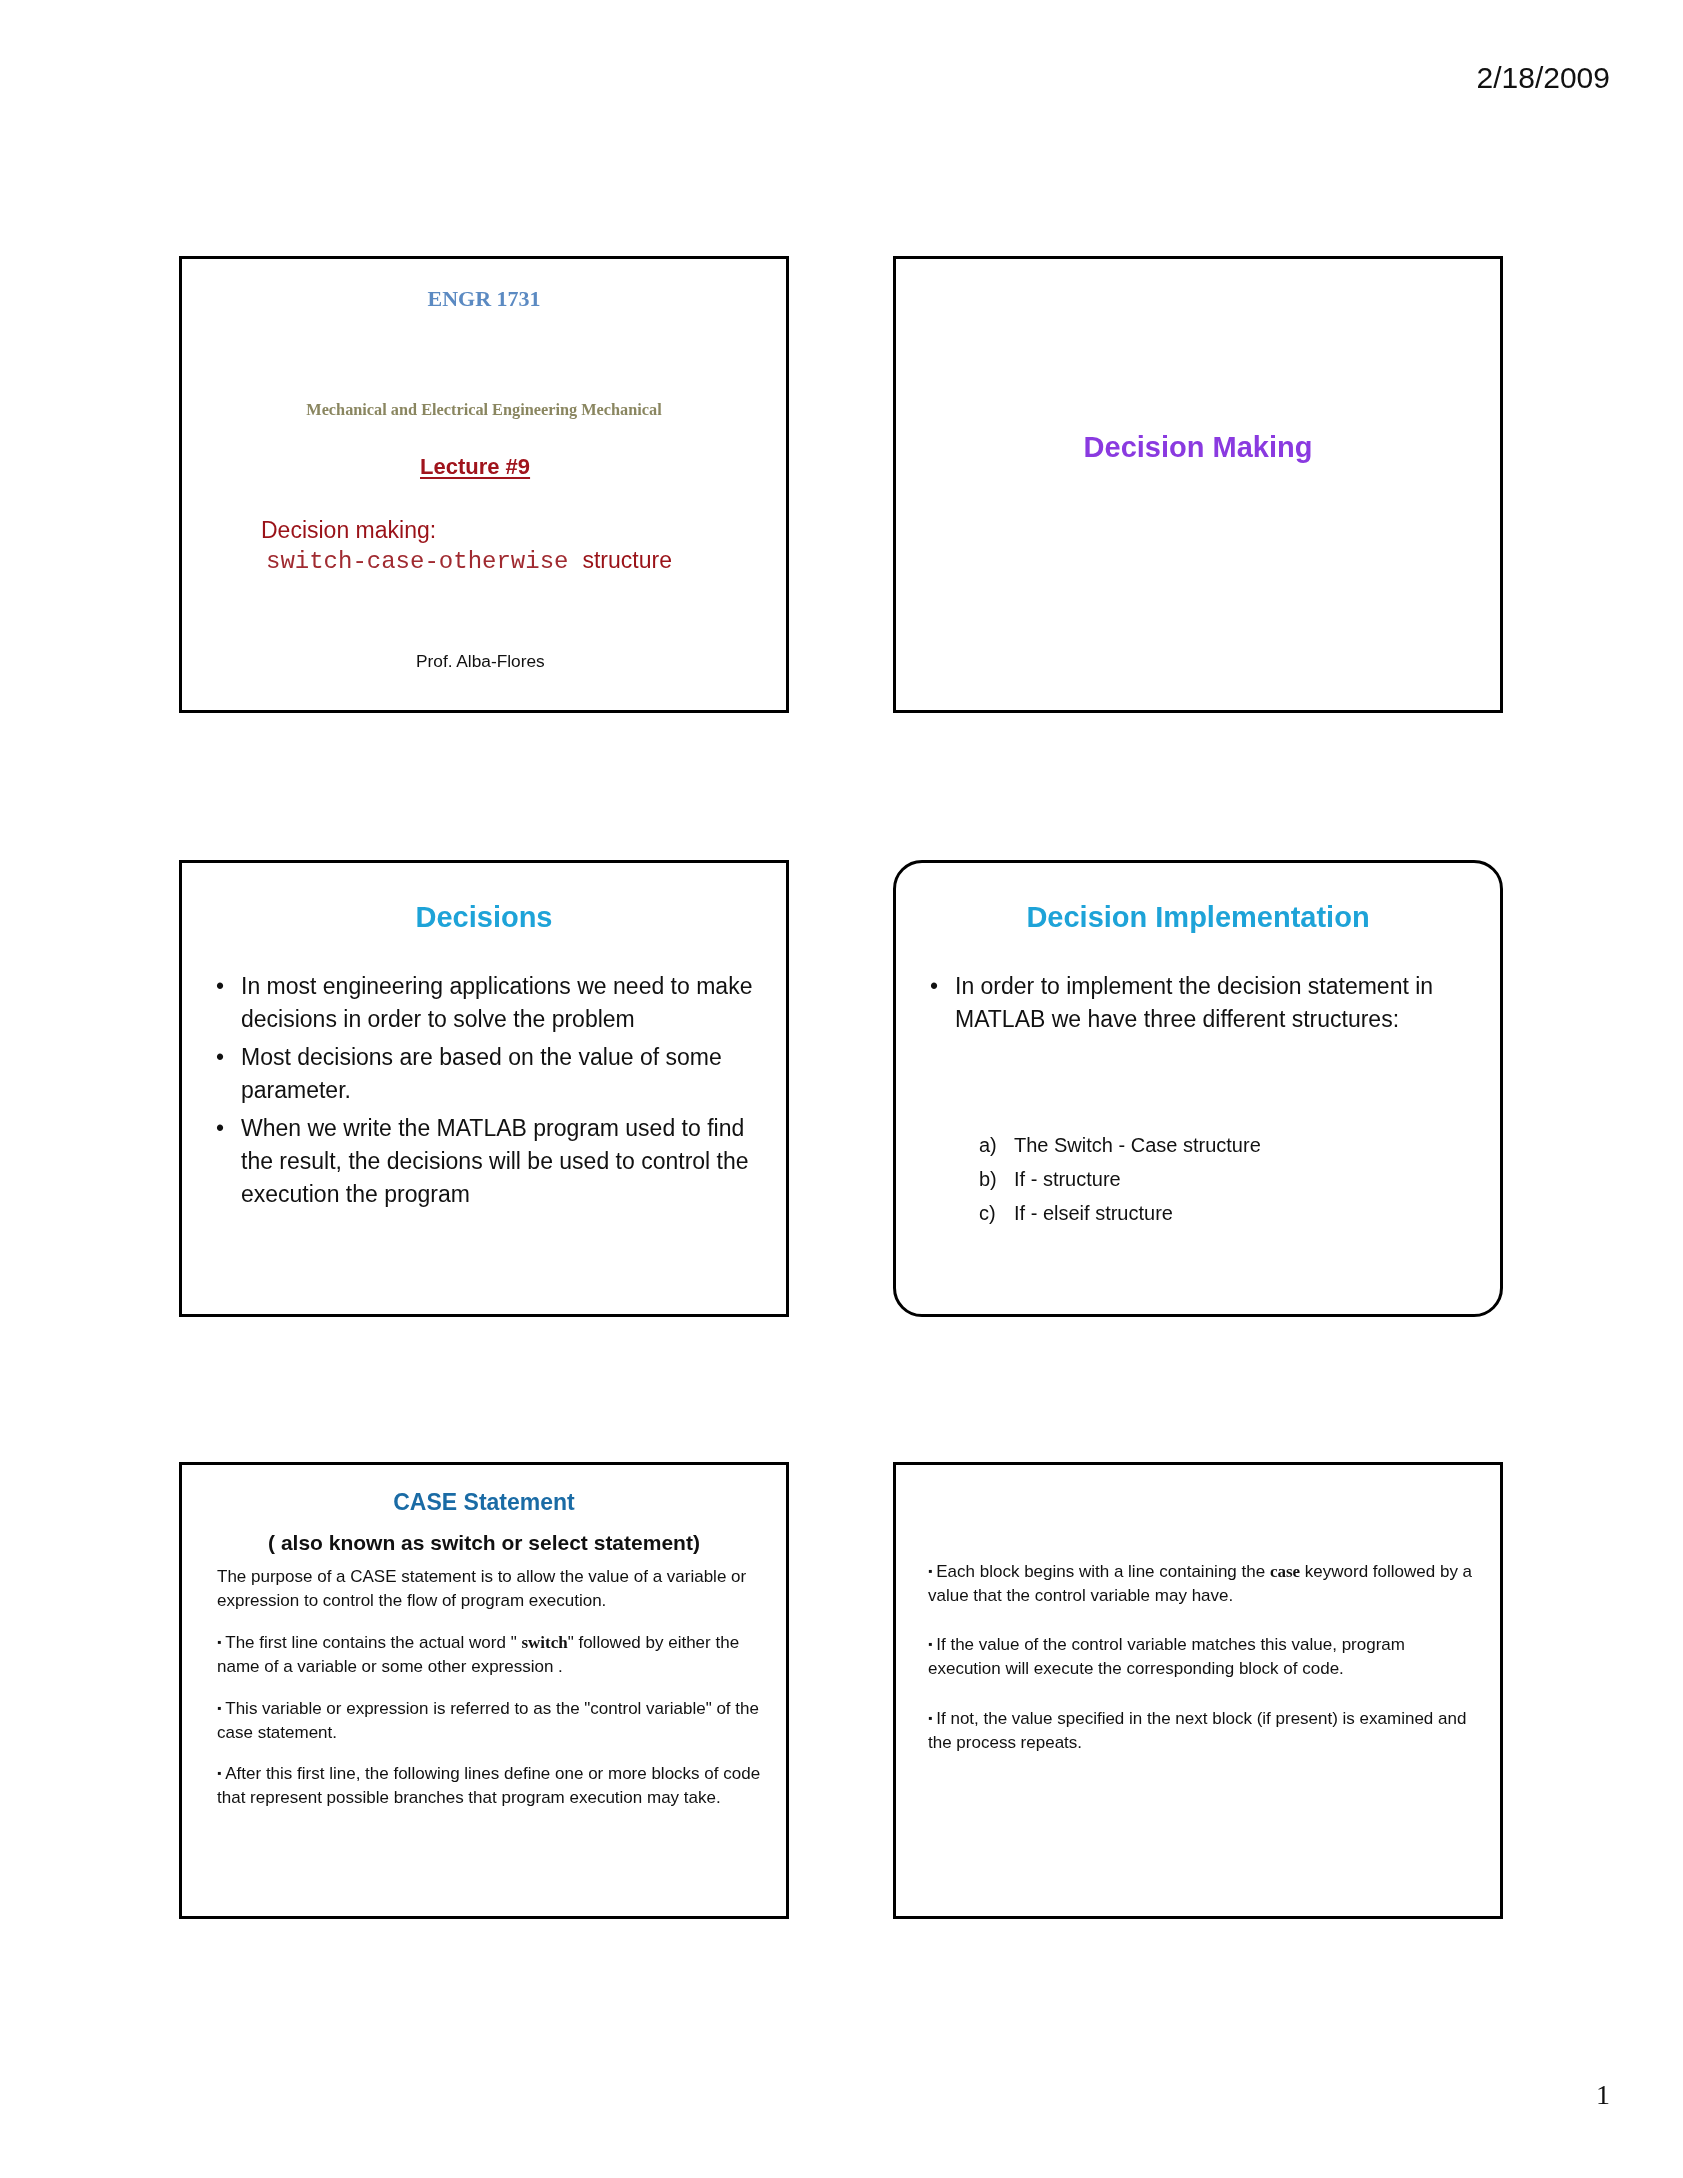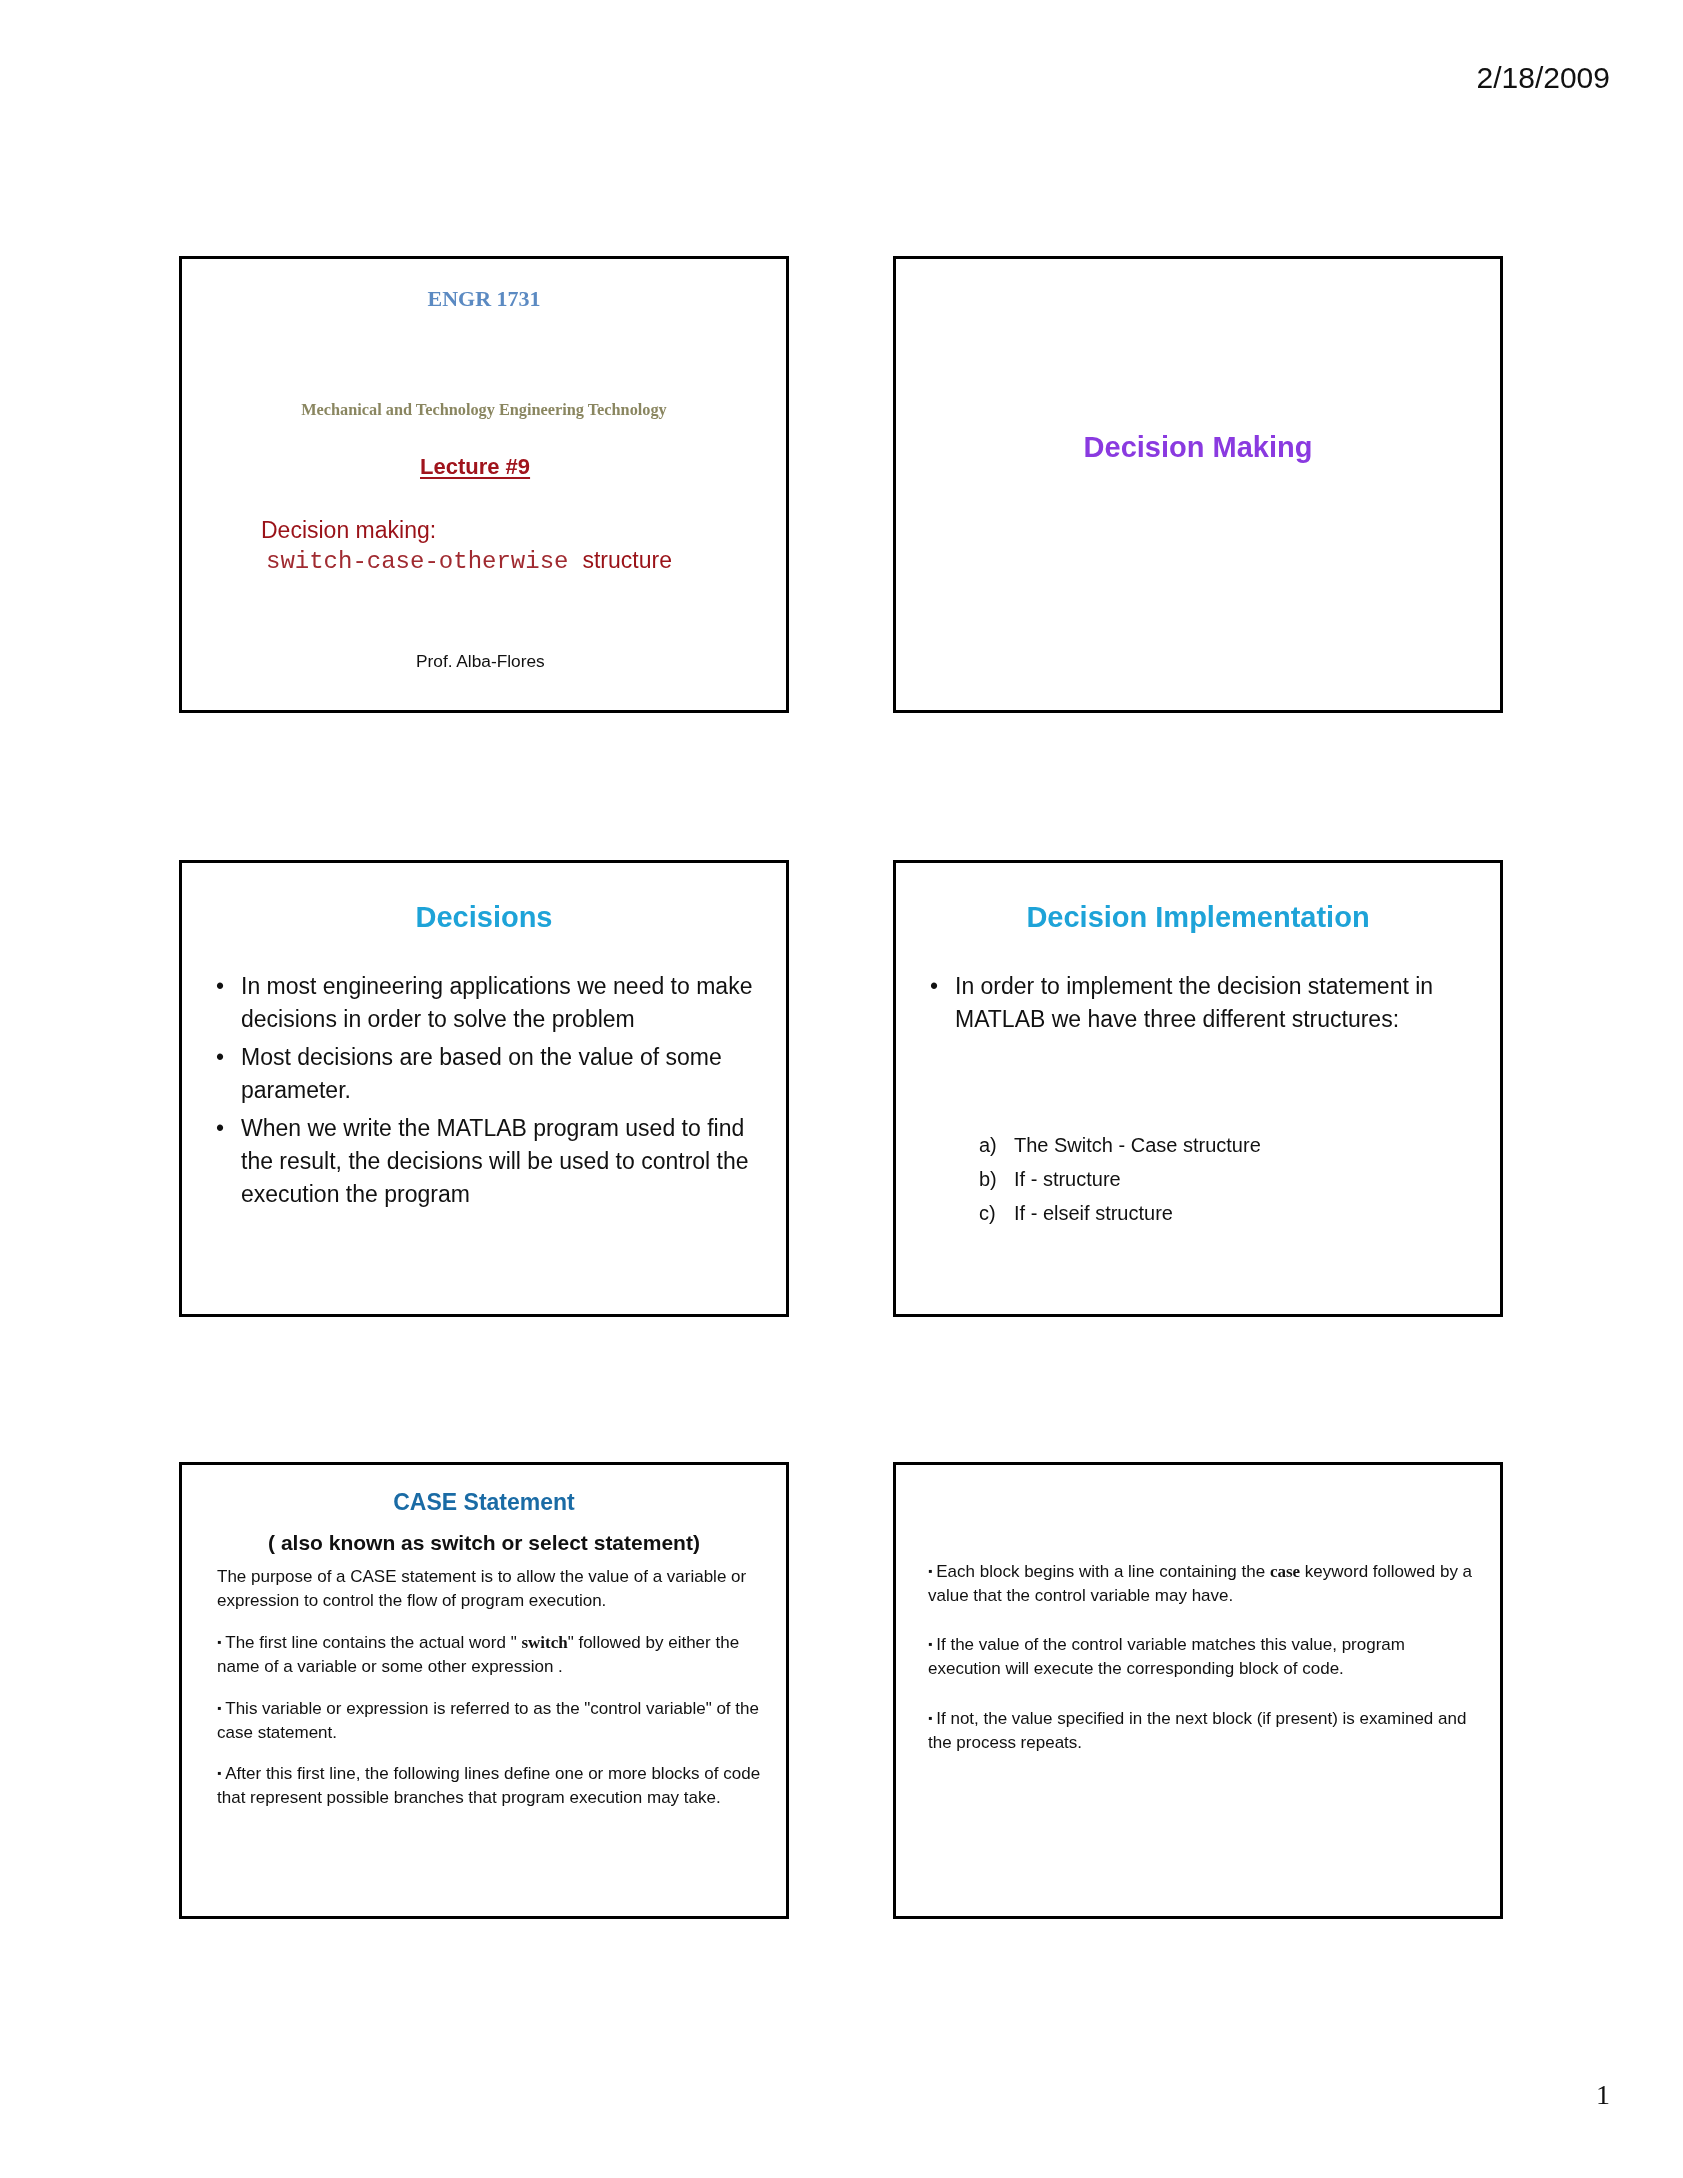--- a/index.html
+++ b/index.html
@@ -5,21 +5,21 @@
   html, body { margin: 0; padding: 0; background: #ffffff; }
   body { width: 1683px; height: 2178px; position: relative; overflow: hidden;
          font-family: "Liberation Sans", "DejaVu Sans", sans-serif; color: #000; }
   .date { position: absolute; top: 61px; right: 73px; font-size: 30px; line-height: 34px; color: #111; }
   .page-num { position: absolute; top: 2079px; left: 1596px; font-size: 28px; line-height: 32px; color: #111;
               font-family: "Liberation Serif", serif; }
   .slide { position: absolute; width: 604px; height: 451px; border: 3.5px solid #000; background: #fff; box-sizing: content-box; }
   .s1 { left: 179px; top: 256px; }
   .s2 { left: 893px; top: 256px; }
   .s3 { left: 179px; top: 860px; }
-  .s4 { left: 893px; top: 860px; }
+  .s4 { left: 893px; top: 860px; border-radius: 29px; }
   .s5 { left: 179px; top: 1462px; }
   .s6 { left: 893px; top: 1462px; }
   .abs { position: absolute; white-space: nowrap; }
   .center { left: 0; right: 0; text-align: center; }
 
   
   .s1 .course-code { top: 27px; font-family: "Liberation Serif", serif; font-weight: bold; font-size: 22px; color: #5b8ac2; }
   .s1 .course-name { top: 56px; font-family: "Liberation Serif", serif; font-weight: bold; font-size: 22px; color: #5b8ac2; }
   .s1 .dept { top: 141px; font-family: "Liberation Serif", serif; font-weight: bold; font-size: 16.3px; color: #8a8660; }
   .s1 .lecture { top: 195px; left: 238px; font-size: 22px; font-weight: bold; color: #a0141c; text-decoration: underline; text-decoration-thickness: 2px; text-underline-offset: 3px; }
@@ -61,21 +61,21 @@
   .s6 .q3 { top: 241px; }
   .s6 .para { left: 32px; }
 </style>
 </head>
 <body>
 
 <div class="date">2/18/2009</div>
 
 <div class="slide s1">
   <div class="abs center course-code">ENGR 1731</div>
-  <div class="abs center dept">Mechanical and Technology Engineering Technology</div>
+  <div class="abs center dept">Mechanical and Electrical Engineering Mechanical</div>
   <div class="abs lecture">Lecture #9</div>
   <div class="abs topic1">Decision making:</div>
   <div class="abs topic2">
     <span class="mono">switch-case-otherwise</span><span>structure</span>
   </div>
   <div class="abs prof">Prof.  Alba-Flores</div>
 </div>
 
 <div class="slide s2">
   <div class="abs center section-title">Decision Making</div>

